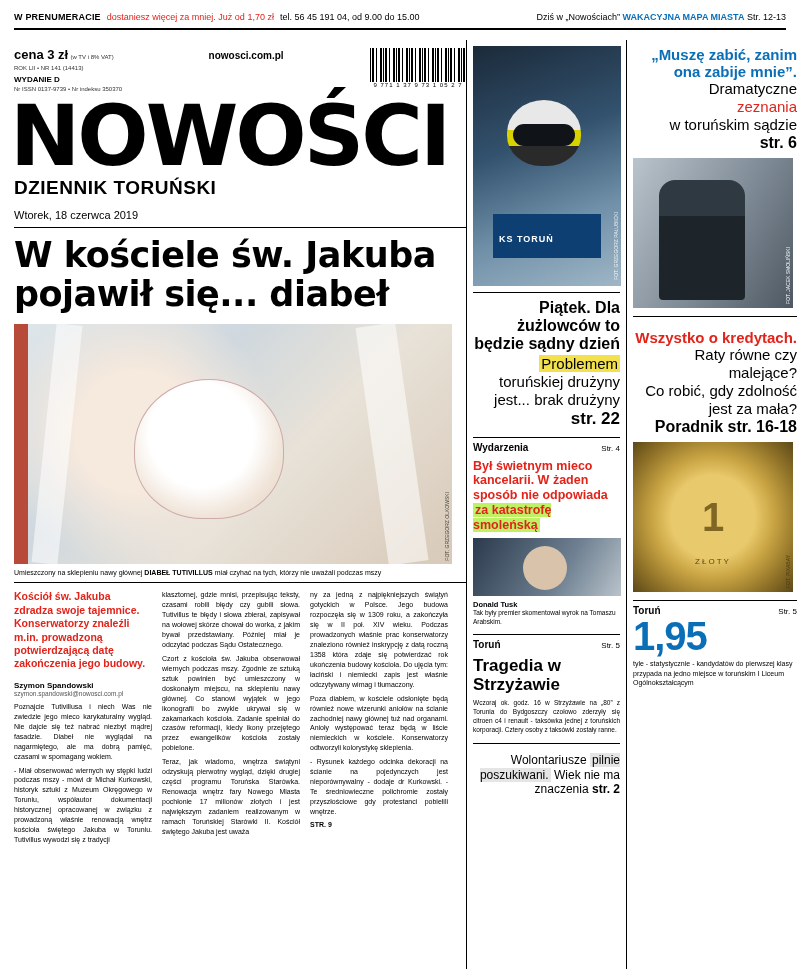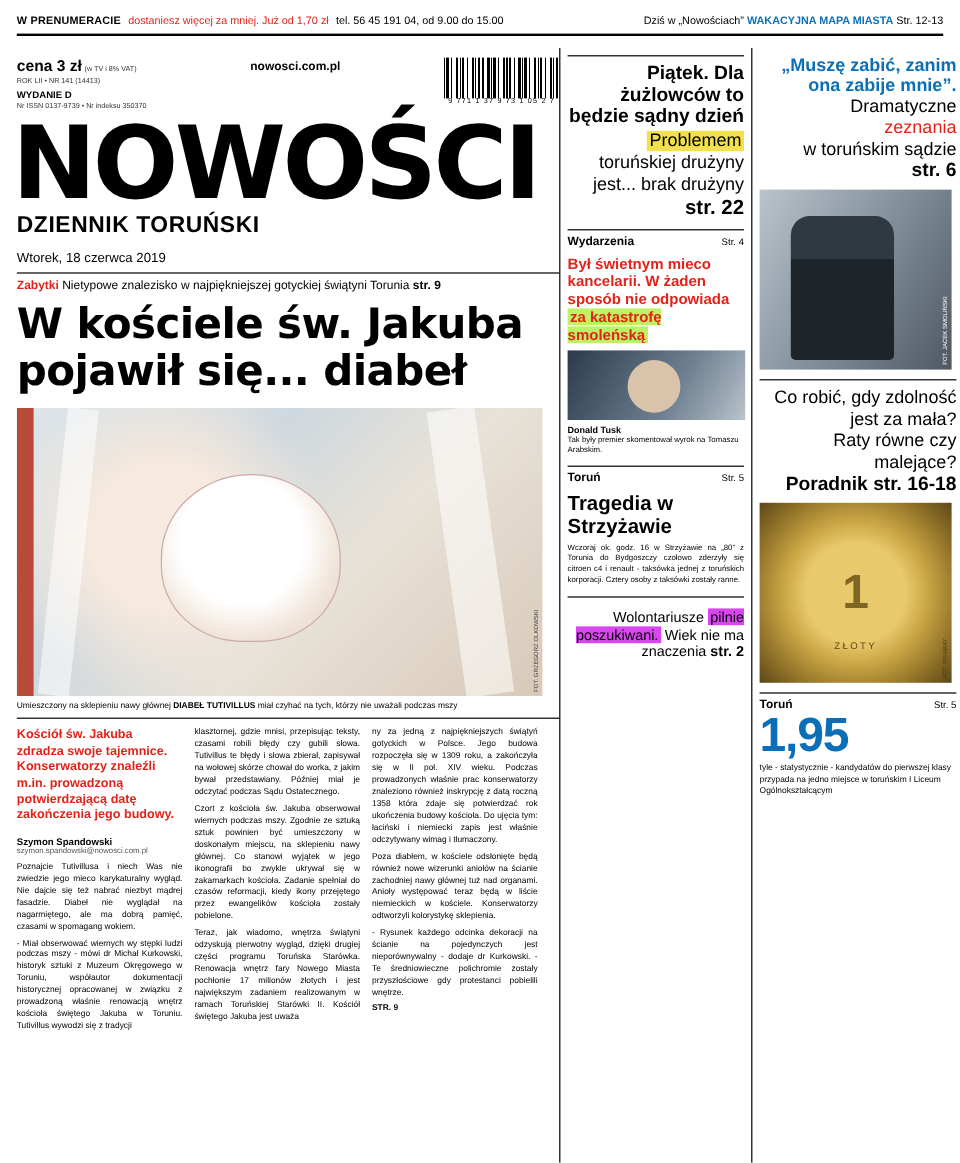--- a/index.html
+++ b/index.html
@@ -163,21 +163,21 @@
   .cap-txt { font-size: 6.5px; line-height: 1.3; }
 
   .mid-news-title { font-weight: bold; font-size: 17px; line-height: 1.12; margin-top:6px;}
   .mid-news-body { font-size: 6.5px; line-height: 1.38; text-align: justify; margin-top: 5px;}
 
   .promo-mid {
     border-top: 1px solid #000; margin-top: 8px; padding-top: 6px;
   }
   .promo-mid .t { color:#e2231a; font-weight:bold; font-size: 13px; line-height:1.15; text-align:right;}
   .promo-mid .s { font-size: 12px; line-height:1.2; text-align:right; margin-top:3px;}
-  .promo-mid .hl { background:#d946ef; }
+  .promo-mid .hl { background:#e5e5e5; }
   .r-photo2 {
     width: 160px; height: 150px; margin-top:6px;
     background: linear-gradient(120deg,#b9c4cc, #7e8a95 55%, #4d5862);
     position: relative; overflow:hidden;
   }
   .r-photo2 .officer {
     position:absolute; left:26px; top:22px; width:86px; height:120px;
     background: linear-gradient(180deg,#2e3942 0 30%, #1d242a 30% 100%);
     border-radius: 16px 16px 4px 4px;
   }
@@ -246,25 +246,20 @@
           <div class="barcode-num">9 771 1 37 9 73 1 05 2 7</div>
         </div>
       </div>
 
       <div class="logo">NOWOŚCI</div>
       <div class="subtitle">DZIENNIK TORUŃSKI</div>
       <div class="dateline">Wtorek, 18 czerwca 2019</div>
 
       <div class="hr-black"></div>
 
-      <div class="kicker">
-        <span class="tag">Zabytki</span>
-        <span>Nietypowe znalezisko w najpiękniejszej gotyckiej świątyni Torunia</span>
-        <span class="str">str. 9</span>
-      </div>
 
       <div class="headline">W kościele św. Jakuba pojawił się... diabeł</div>
 
       <div class="lead-photo">
         <div class="lp-red" style="left:0;top:0;width:14px;height:240px;"></div>
         <div class="lp-band" style="left:30px;top:0;width:26px;height:240px;transform:rotate(6deg);"></div>
         <div class="lp-face"></div>
         <div class="lp-band" style="right:40px;top:0;width:40px;height:240px;transform:rotate(-8deg);"></div>
         <div class="r-credit" style="color:#444;">FOT. GRZEGORZ OLKOWSKI</div>
       </div>
@@ -298,20 +293,27 @@
             <p>Poza diabłem, w kościele odsłonięte będą również nowe wizerunki aniołów na ścianie zachodniej nawy głównej tuż nad organami. Anioły występować teraz będą w liście niemieckich w kościele. Konserwatorzy odtworzyli kolorystykę sklepienia.</p>
             <p>- Rysunek każdego odcinka dekoracji na ścianie na pojedynczych jest nieporównywalny - dodaje dr Kurkowski. - Te średniowieczne polichromie zostały przyszłościowe gdy protestanci pobielili wnętrze.</p>
           </div>
           <div class="cont">STR. 9</div>
         </div>
       </div>
     </div>
 
     <div class="col-mid">
 
+      <div class="mid-photo">
+        <div class="helmet"></div>
+        <div class="visor"></div>
+        <div class="bib"></div>
+        <div class="bib-t">KS TORUŃ</div>
+        <div class="photo-credit-v">FOT. GRZEGORZ PAŁUBICKI</div>
+      </div>
 
       <div class="mid-block">
         <div class="mid-title">Piątek. Dla żużlowców to będzie sądny dzień</div>
         <div class="mid-sub">
           <span class="hl">Problemem</span>
           <span>toruńskiej drużyny jest...</span>
           <span>brak drużyny</span>
         </div>
         <div class="mid-str">str. 22</div>
       </div>
@@ -361,22 +363,23 @@
         <div class="r-sub">w toruńskim sądzie</div>
         <div class="r-str">str. 6</div>
       </div>
 
       <div class="r-photo2">
         <div class="officer"></div>
         <div class="r-credit">FOT. JACEK SMOLIŃSKI</div>
       </div>
 
       <div class="r-block">
+        <div class="r-title-blue r-red">Wszystko o kredytach.</div>
+        <div class="r-sub">Raty równe czy malejące?</div>
         <div class="r-sub">Co robić, gdy zdolność jest za mała?</div>
-        <div class="r-sub">Raty równe czy malejące?</div>
         <div class="r-str">Poradnik str. 16-18</div>
       </div>
 
       <div class="r-photo3">
         <div class="coin-1">1</div>
         <div class="coin-txt">ZŁOTY</div>
         <div class="r-credit" style="color:#4a3a12;">FOT. PIXABAY</div>
       </div>
 
       <div class="sec-row">

